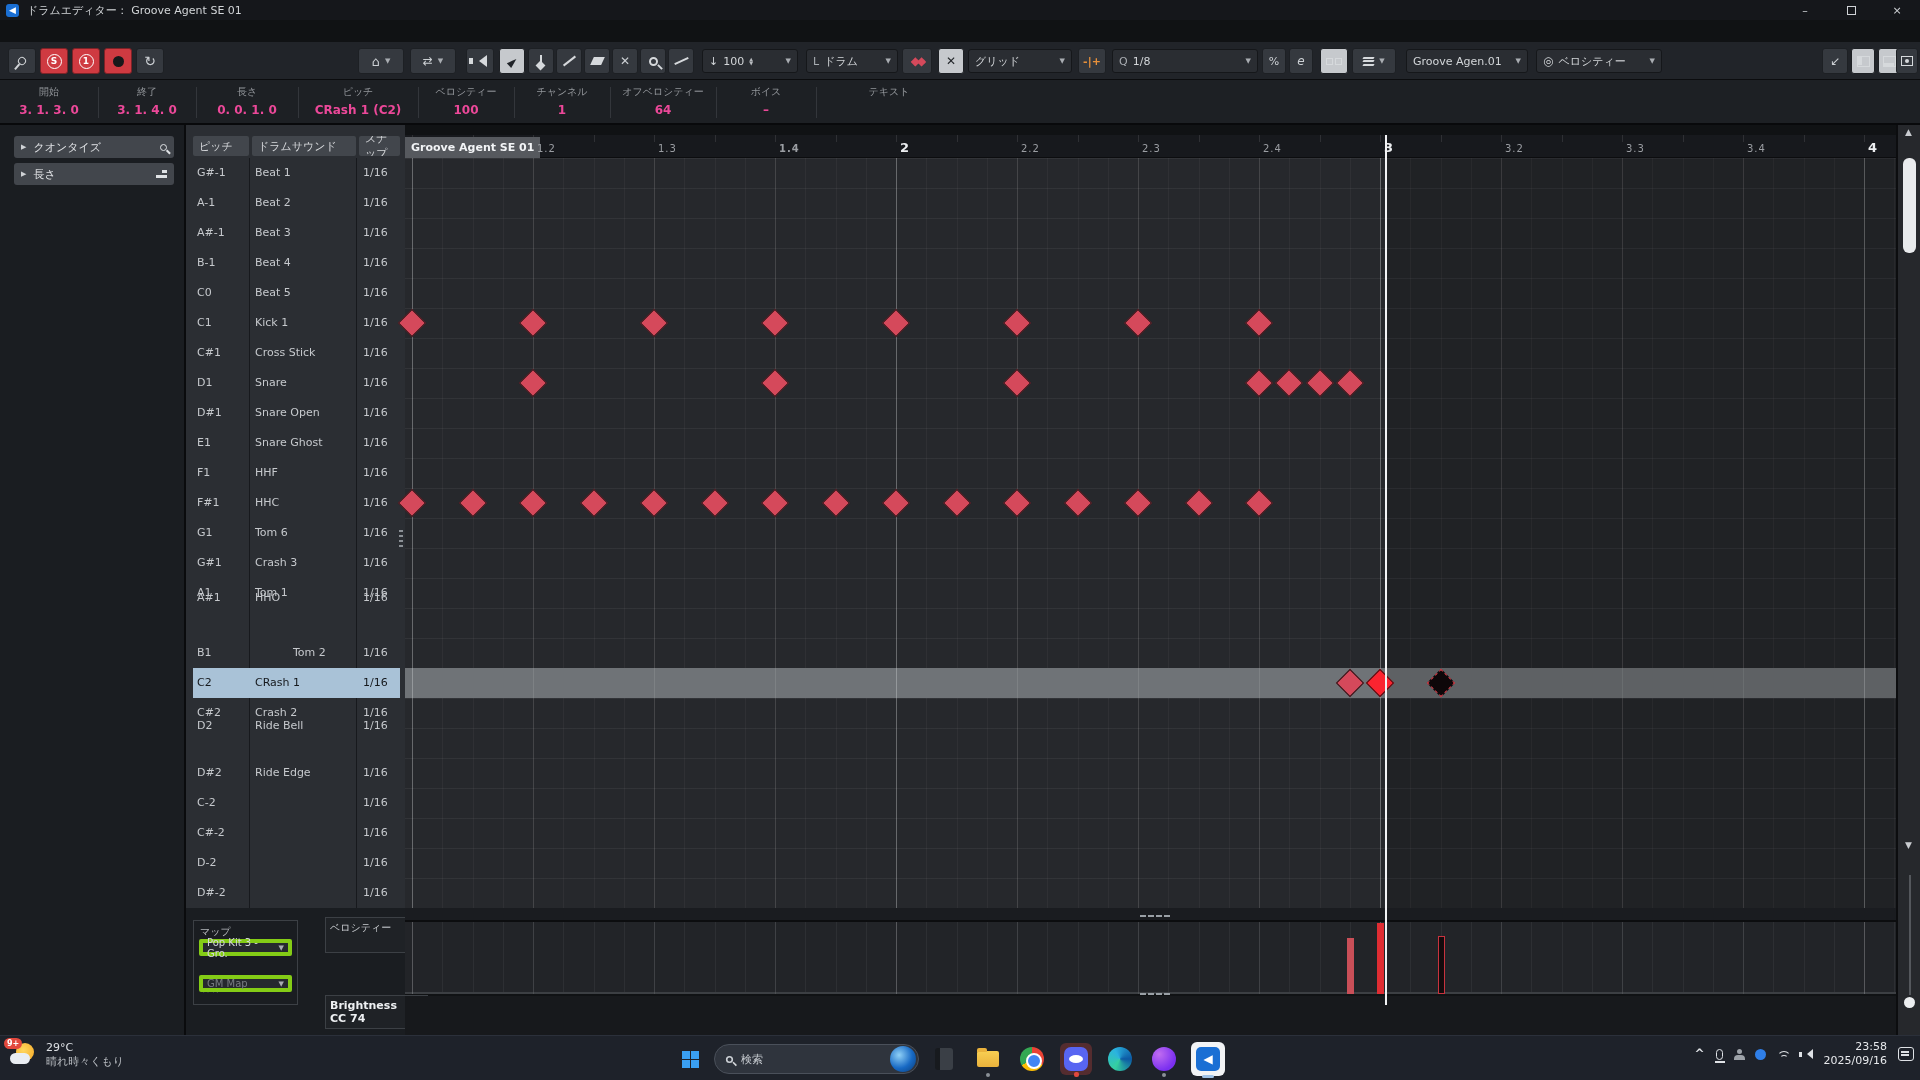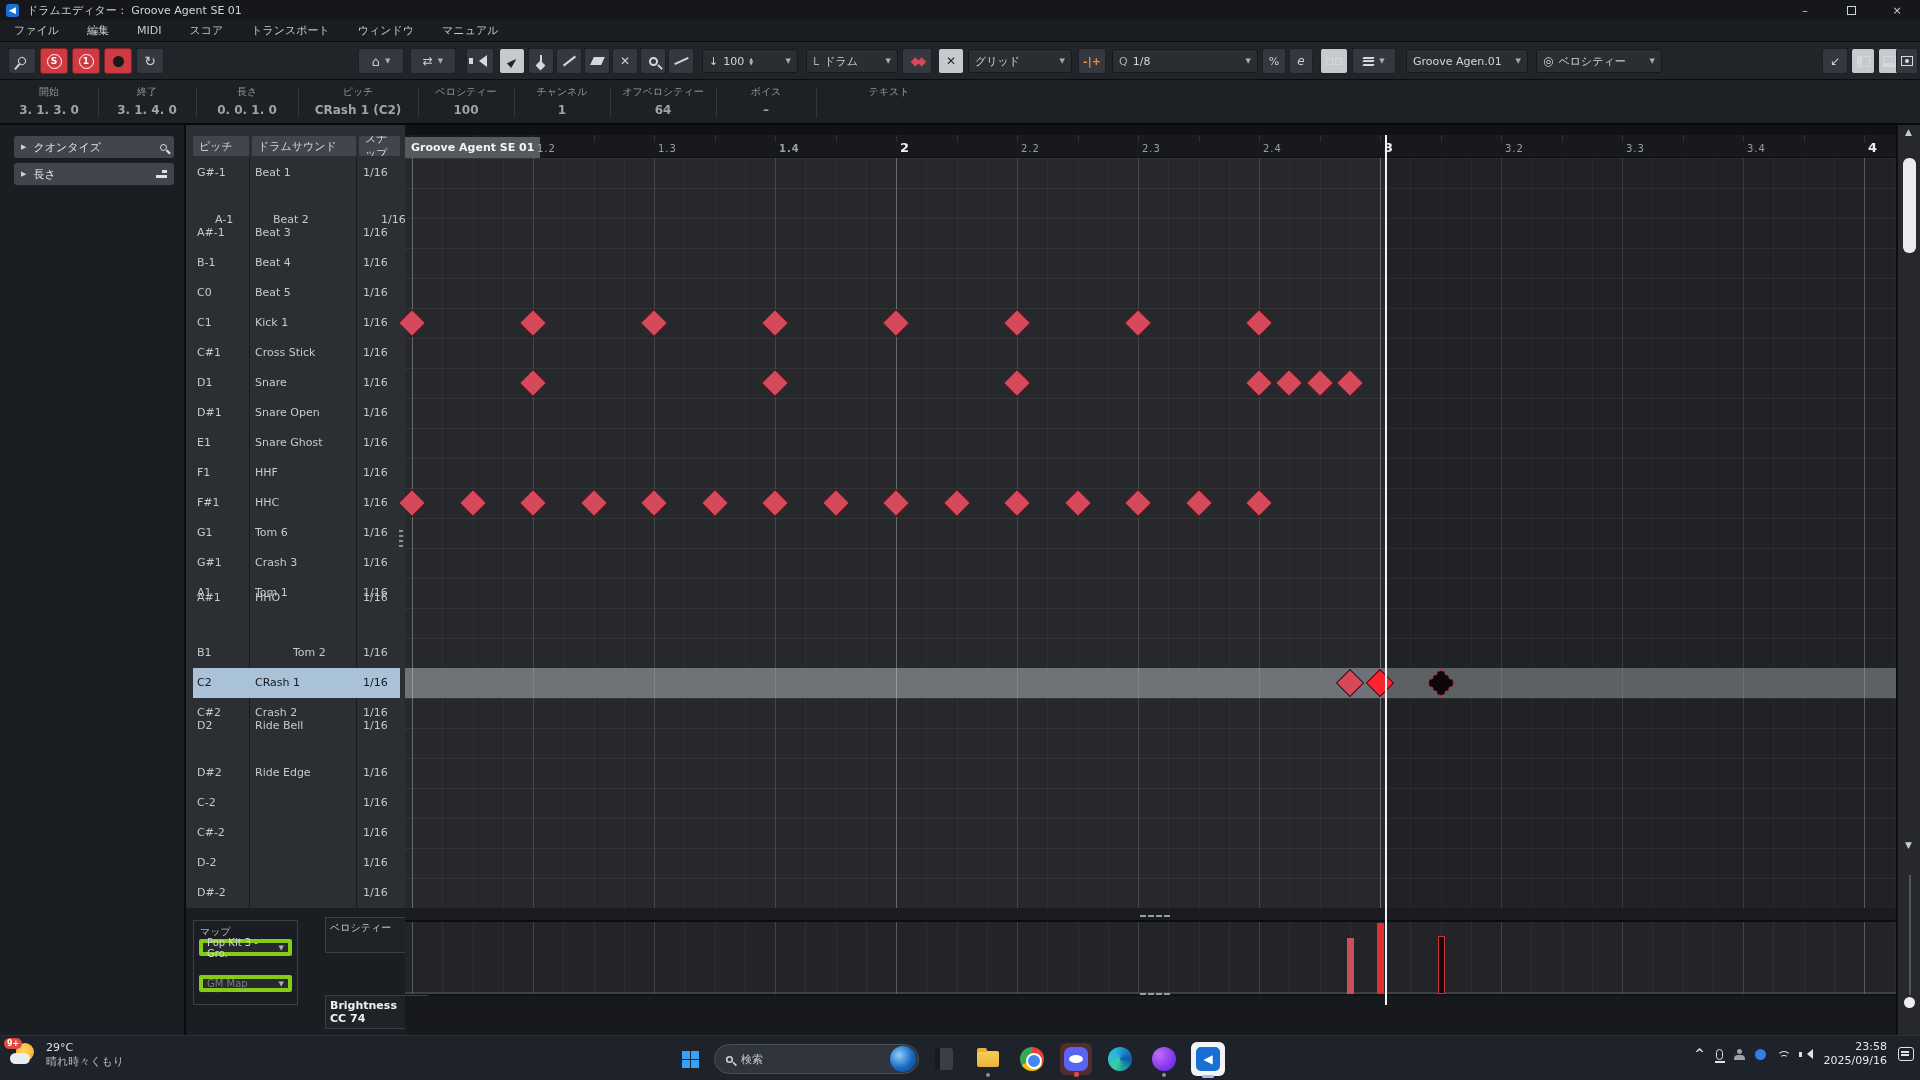--- a/index.html
+++ b/index.html
@@ -39,21 +39,21 @@
   .i-zone{width:13px;height:11px;border:1.5px solid #d6d9dc;position:relative;}
   .i-zone.left::after{content:"";position:absolute;left:0;top:0;width:4px;height:8px;background:#d6d9dc;}
   .i-zone.low::after{content:"";position:absolute;left:0;bottom:0;width:10px;height:3px;background:#d6d9dc;}
   .i-gear{width:12px;height:10px;border:1.5px solid #d6d9dc;position:relative;}
   .i-gear::after{content:"";position:absolute;left:3px;top:2px;width:4px;height:4px;border-radius:50%;background:#d6d9dc;}
   .stepper{display:flex;flex-direction:column;line-height:4px;font-size:5px;color:#b8bbbf;}
   
   .infoline{left:0;top:80px;width:1920px;height:45px;background:#1d2024;border-bottom:2px solid #08090b;}
   .ifield{position:absolute;top:0;height:45px;}
   .ifield .lab{margin-top:5px;text-align:center;font-size:10px;color:#93969b;}
-  .ifield .val{margin-top:4px;text-align:center;font-size:12px;font-weight:bold;color:#a3a3a3;}
+  .ifield .val{margin-top:4px;text-align:center;font-size:12px;font-weight:bold;color:#ec4899;}
   .isep{position:absolute;top:7px;width:1px;height:31px;background:#33363b;}
   
   .inspector{left:0;top:125px;width:186px;height:910px;background:#1a1d21;border-right:2px solid #0a0b0d;}
   .isec{position:absolute;left:14px;width:160px;height:22px;background:#42464c;border-radius:3px;color:#e2e4e7;font-size:11px;display:flex;align-items:center;padding:0 7px;gap:7px;}
   .isec .tri{font-size:7px;color:#cfd2d5;}
   .isec .right{margin-left:auto;}
   .i-mag{width:7px;height:7px;border:1.6px solid #dfe2e5;border-radius:50%;position:relative;display:inline-block;}
   .i-mag::after{content:"";position:absolute;left:5px;top:6px;width:5px;height:1.6px;background:#dfe2e5;transform:rotate(45deg);}
   .i-len span{display:block;background:#dfe2e5;height:3px;}
   
@@ -149,29 +149,20 @@
   <div class="abs titlebar">
     <div class="appicon">◀</div>
     <span>ドラムエディター：  Groove Agent SE 01</span>
     <div class="winctl" style="left:1782px;">–</div>
     <div class="winctl" style="left:1828px;">
         <span style="display:inline-block;width:9px;height:9px;border:1px solid #cfd2d6;"></span>
       </div>
     <div class="winctl" style="left:1874px;">×</div>
   </div>
 
-  <div class="abs menubar" id="menubar">
-      <span>ファイル</span>
-      <span>編集</span>
-      <span>MIDI</span>
-      <span>スコア</span>
-      <span>トランスポート</span>
-      <span>ウィンドウ</span>
-      <span>マニュアル</span>
-    </div>
 
   <div class="abs toolbar">
     <div class="tbtn" style="left:8px;width:28px;">
         <span class="i-pin"></span>
       </div>
     <div class="tbtn red" style="left:40px;width:28px;">
         <span class="ring">S</span>
       </div>
     <div class="tbtn red" style="left:72px;width:28px;">
         <span class="ring">1</span>
@@ -382,21 +373,21 @@
     <div class="lanelabel" style="left:139px;top:792px;width:103px;height:36px;">ベロシティー</div>
     <div class="lanelabel" style="left:139px;top:870px;width:103px;height:34px;font-weight:bold;color:#eef0f2;font-size:11px;">
       <div>Brightness</div>
       <div>CC 74</div>
     </div>
   <div class="drow" style="top: 33px;">
         <span style="left: 4px;">G#-1</span>
         <span style="left: 62px;">Beat 1</span>
         <span style="left: 170px;">1/16</span>
       </div>
-      <div class="drow" style="top: 80px; margin-left: 18px;">
+      <div class="drow" style="top: 63px;">
         <span style="left: 4px;">A-1</span>
         <span style="left: 62px;">Beat 2</span>
         <span style="left: 170px;">1/16</span>
       </div>
       <div class="drow" style="top: 93px;">
         <span style="left: 4px;">A#-1</span>
         <span style="left: 62px;">Beat 3</span>
         <span style="left: 170px;">1/16</span>
       </div>
       <div class="drow" style="top: 123px;">

